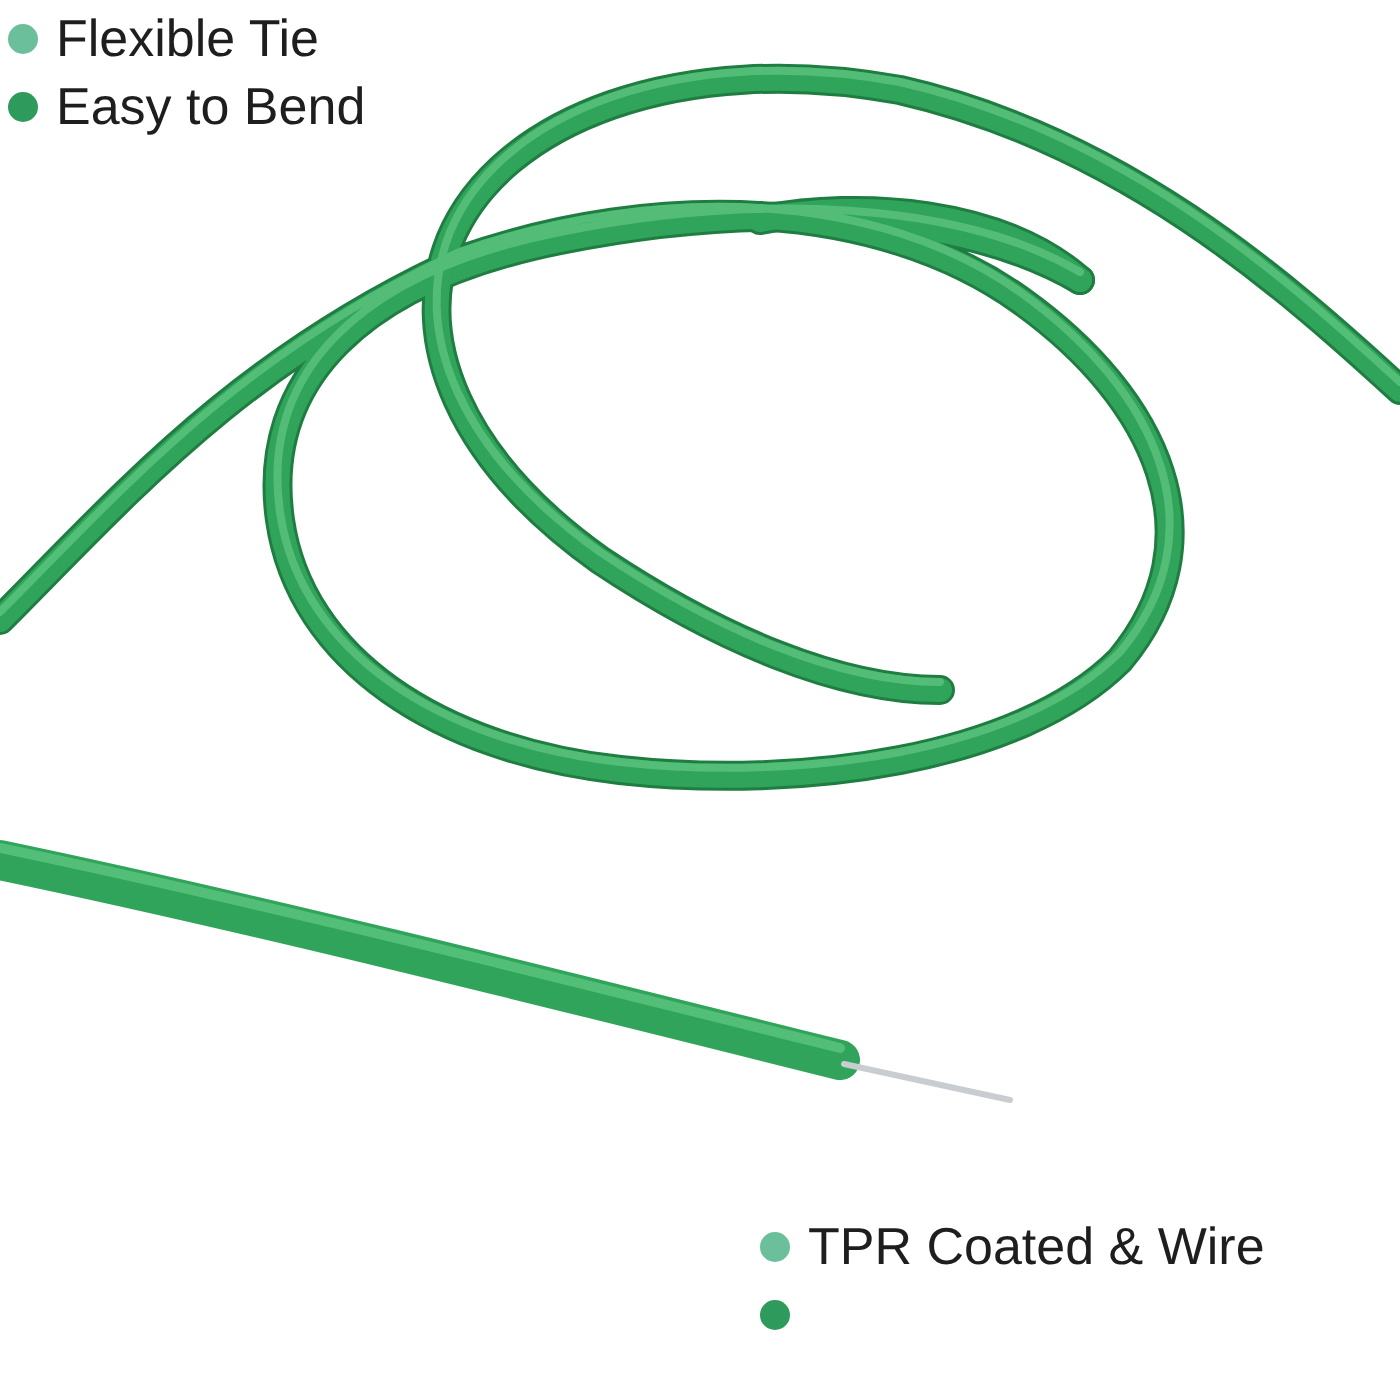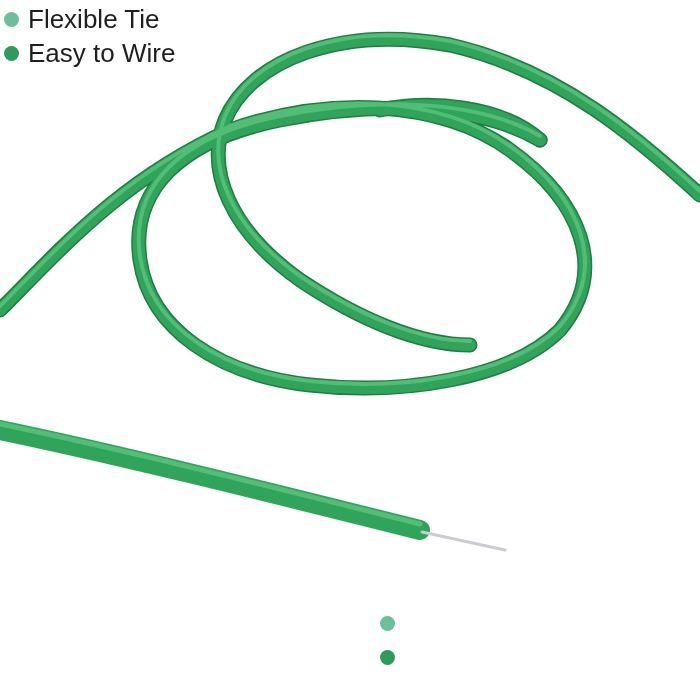--- a/index.html
+++ b/index.html
@@ -44,24 +44,25 @@
   </g>
 </svg>
 
 <ul class="feature-list top">
   <li class="feature-item">
     <span class="bullet light"></span>
     <span class="feature-text">Flexible Tie</span>
   </li>
   <li class="feature-item">
     <span class="bullet dark"></span>
-    <span class="feature-text">Easy to Wire</span>
+    <span class="feature-text">Easy to Bend</span>
   </li>
 </ul>
 
 <ul class="feature-list bottom">
   <li class="feature-item">
     <span class="bullet light"></span>
+    <span class="feature-text">TPR Coated &amp; Wire</span>
   </li>
   <li class="feature-item">
     <span class="bullet dark"></span>
   </li>
 </ul>
 
 </body></html>

